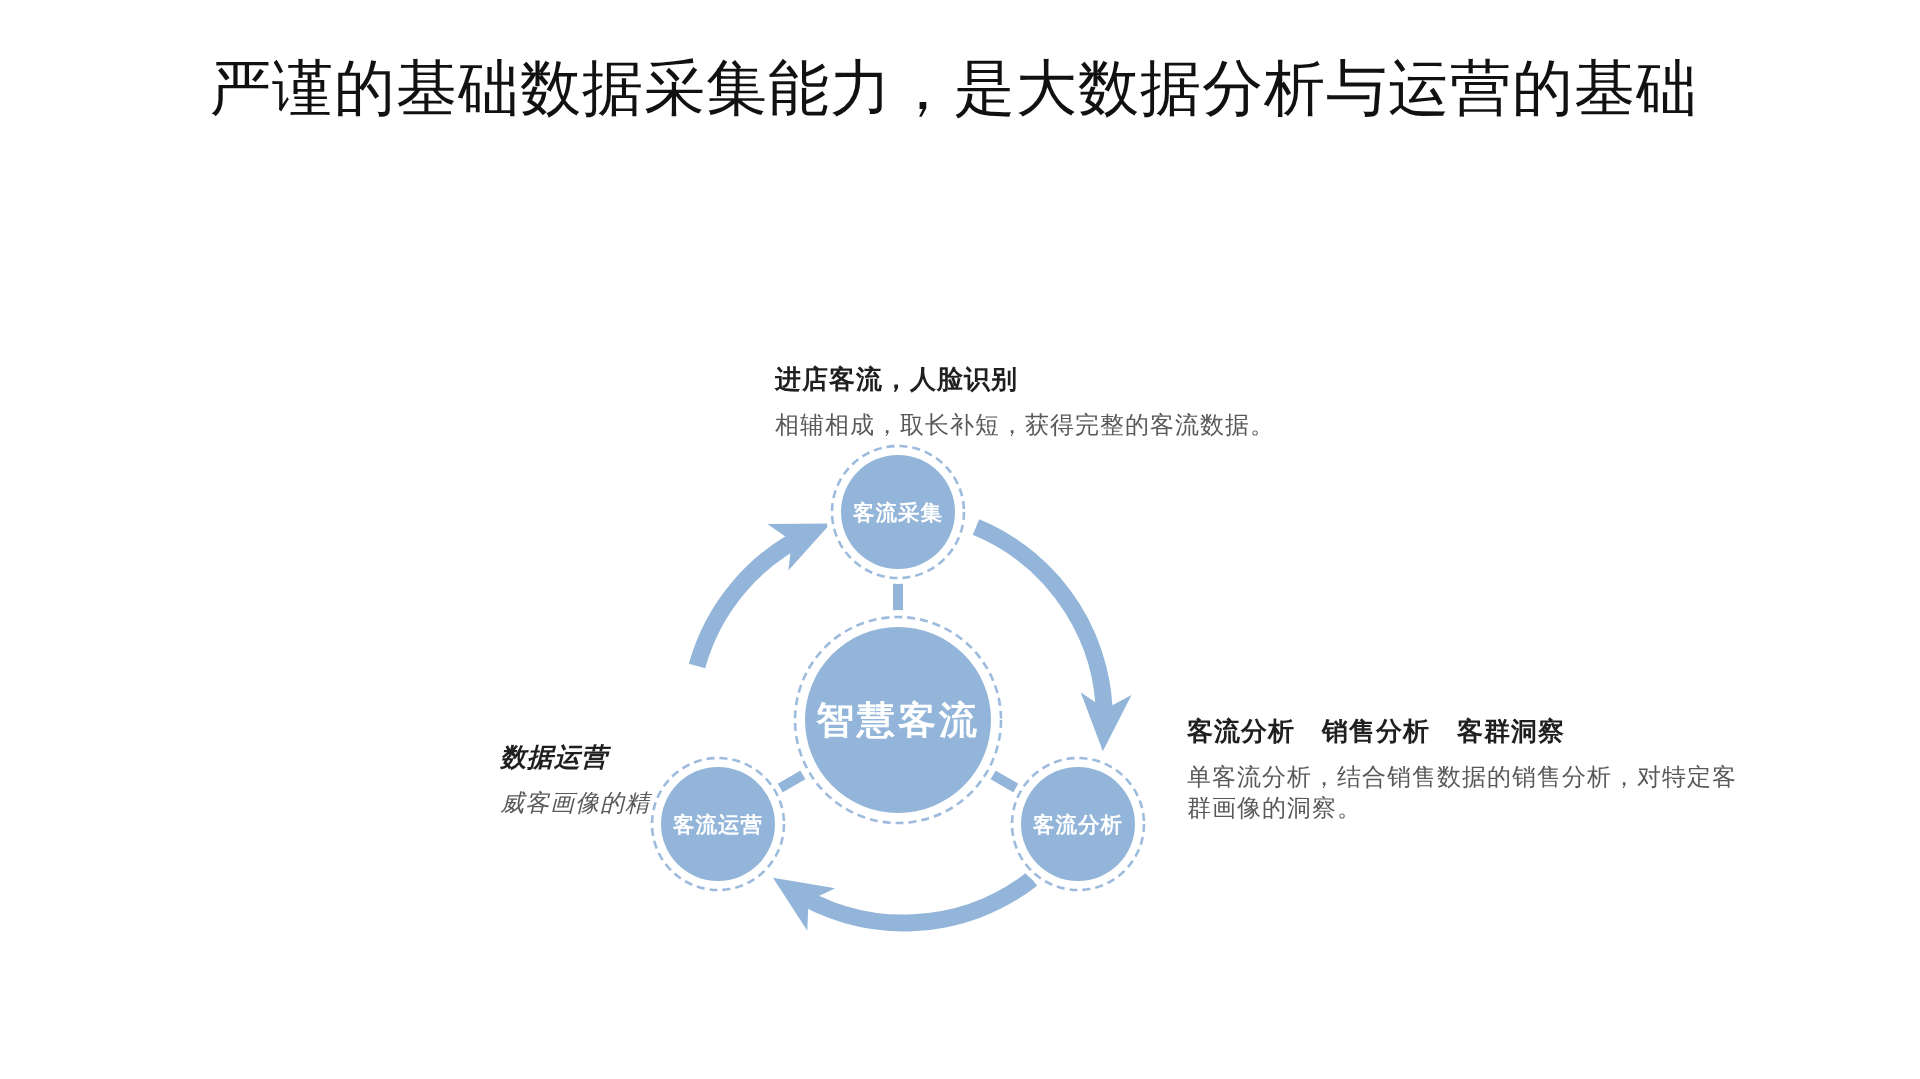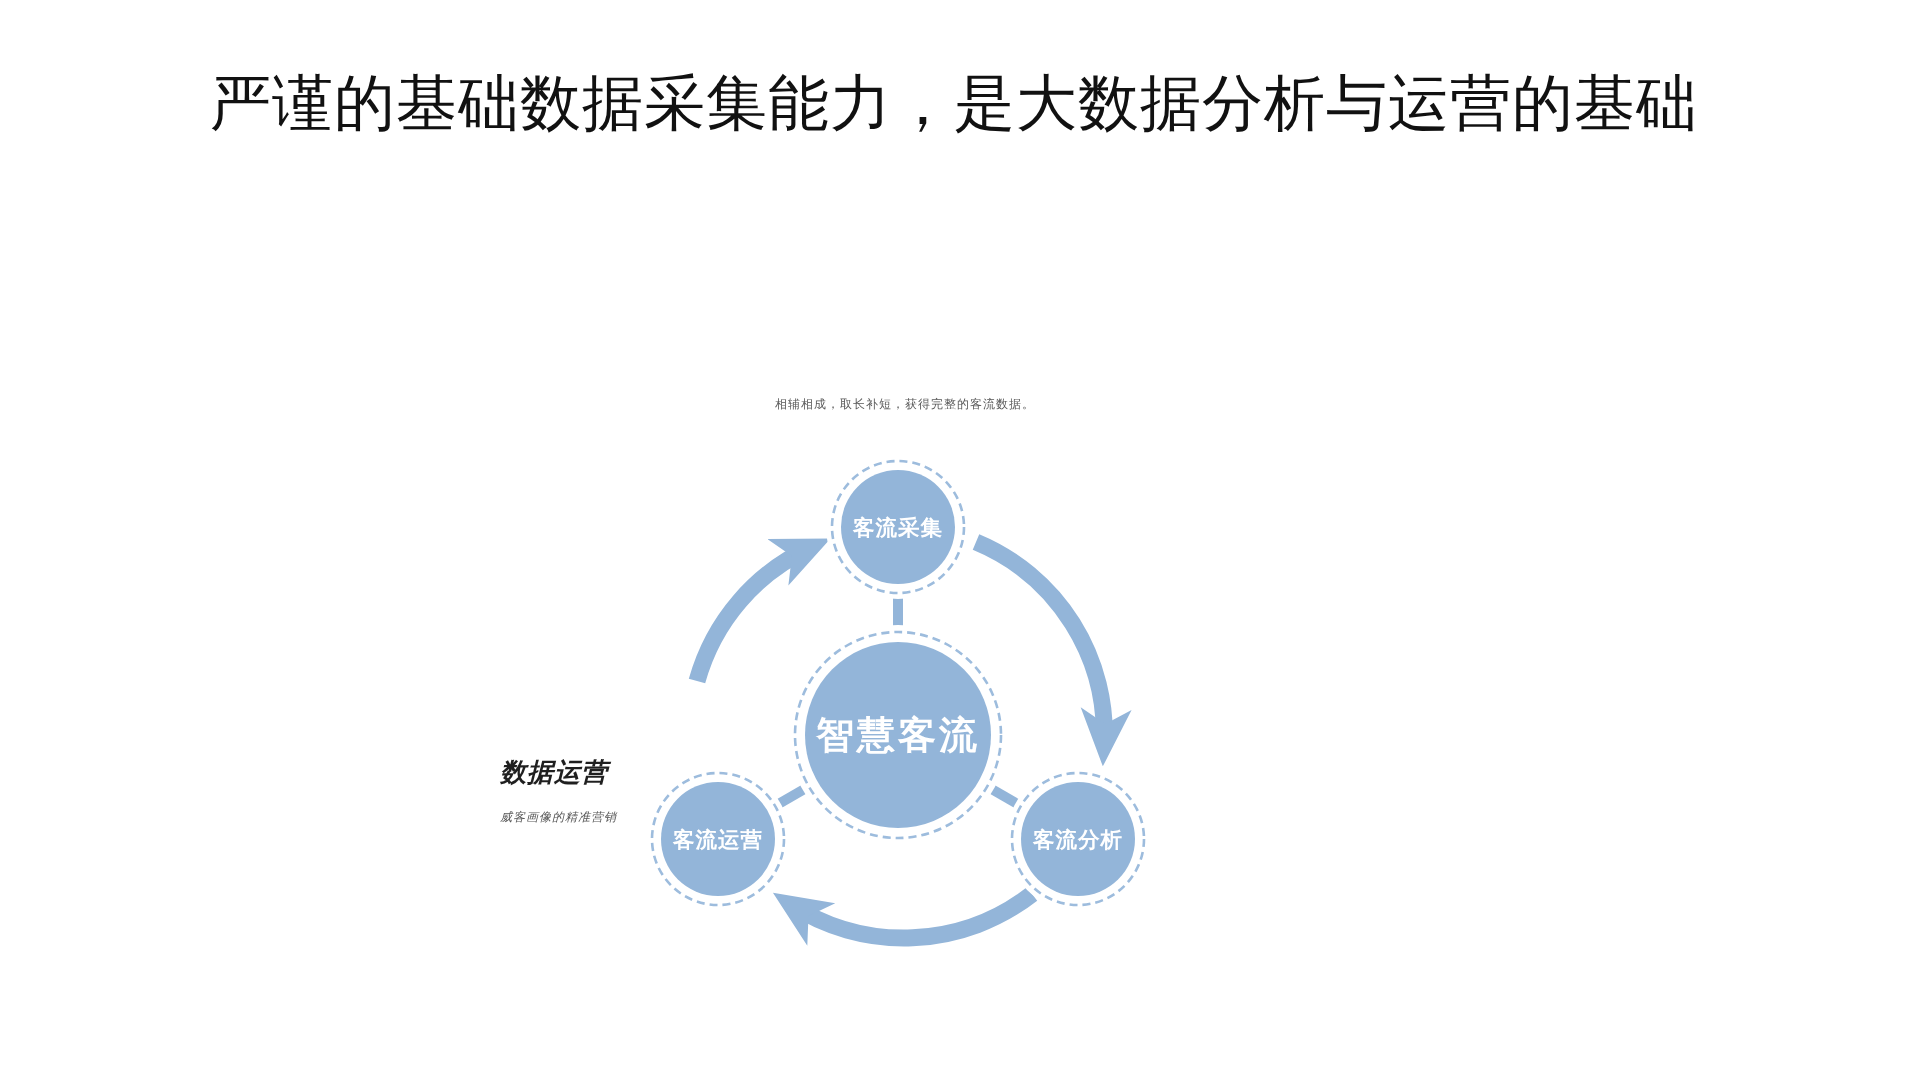--- a/index.html
+++ b/index.html
@@ -9,21 +9,20 @@
     width: 1920px;
     height: 1079px;
     overflow: hidden;
     font-family: "Liberation Sans", "DejaVu Sans", sans-serif;
   }
   .stage {
     position: relative;
     width: 1920px;
     height: 970px;
     background: #ffffff;
-    margin-top: 15px;
   }
   .slide-title {
     position: absolute;
     left: 210px;
     top: 48px;
     width: 1600px;
     font-size: 61px;
     font-weight: 400;
     color: #111111;
     letter-spacing: 1px;
@@ -33,21 +32,21 @@
   .annotation h3 {
     margin: 0;
     font-size: 26px;
     font-weight: 700;
     color: #1f1f1f;
     letter-spacing: 1px;
     white-space: pre;
   }
   .annotation .body {
     margin-top: 12px;
-    font-size: 12px;
+    font-size: 24px;
     color: #595959;
     letter-spacing: 1px;
     line-height: 31px;
     white-space: pre;
   }
   .anno-top    { left: 775px;  top: 362px; }
   .anno-right  { left: 1187px; top: 714px; }
   .anno-left   { left: 500px;  top: 740px; font-style: italic; }
   .diagram-wrap {
     position: absolute;
@@ -65,23 +64,28 @@
   .node-label   { font-size: 21.5px; letter-spacing: 1px; }
 </style>
 </head>
 <body>
 
 <div class="stage">
 
   <div class="slide-title">严谨的基础数据采集能力，是大数据分析与运营的基础</div>
 
   <div class="annotation anno-top">
+    <h3>进店客流，人脸识别</h3>
     <div class="body">相辅相成，取长补短，获得完整的客流数据。</div>
   </div>
 
+  <div class="annotation anno-right">
+    <h3>客流分析　销售分析　客群洞察</h3>
+    <div class="body"><span>单客流分析，结合销售数据的销售分析，对特定客</span><br><span>群画像的洞察。</span></div>
+  </div>
 
   <div class="annotation anno-left">
     <h3>数据运营</h3>
     <div class="body">威客画像的精准营销</div>
   </div>
 
   <div class="diagram-wrap">
     <svg width="560" height="530" viewBox="0 0 560 530">
       <defs>
         <marker id="arrowhead" markerWidth="4.4" markerHeight="4" refX="2.2" refY="1.5" orient="auto" markerUnits="strokeWidth">

